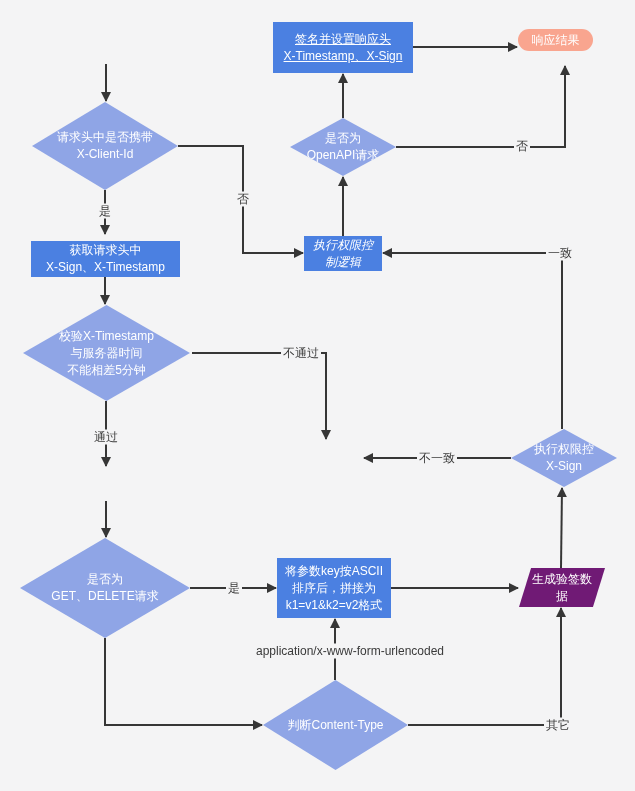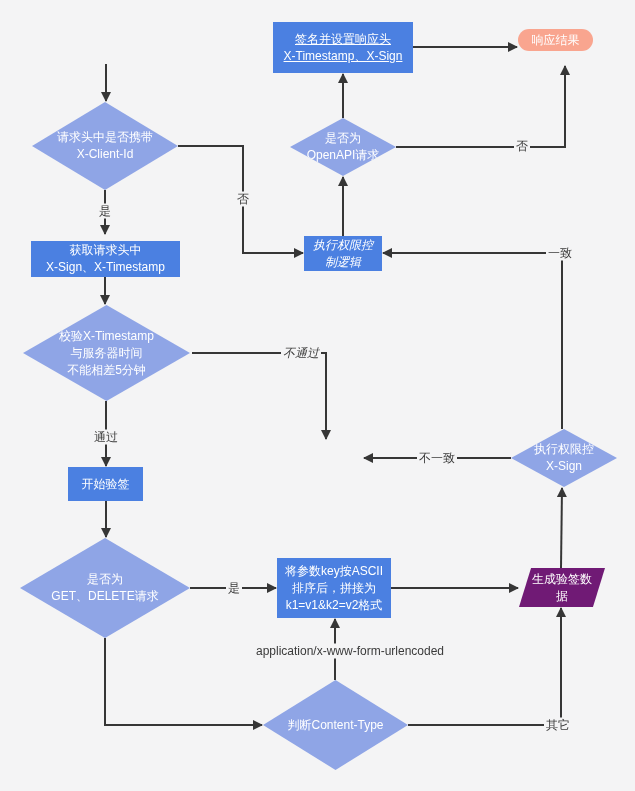--- a/index.html
+++ b/index.html
@@ -62,21 +62,21 @@
   #n-startv   { left: 68px;  top: 467px; width: 75px;  height: 34px; }
   #n-method   { left: 20px;  top: 538px; width: 170px; height: 100px; }
   #n-sort     { left: 277px; top: 558px; width: 114px; height: 60px; }
   #n-gensign  { left: 519px; top: 568px; width: 86px;  height: 39px; }
   #n-ctype    { left: 263px; top: 680px; width: 145px; height: 90px; }
 
   
   #l-yes1     { left: 105px; top: 211px; }
   #l-no1      { left: 243px; top: 199px; }
   #l-pass     { left: 106px; top: 437px; }
-  #l-fail     { left: 301px; top: 353px; font-style: italic; }
+  #l-fail     { left: 301px; top: 353px; }
   #l-yes2     { left: 234px; top: 588px; }
   #l-notmatch { left: 437px; top: 458px; }
   #l-match    { left: 560px; top: 253px; }
   #l-no2      { left: 522px; top: 146px; }
   #l-other    { left: 558px; top: 725px; }
   #l-form     { left: 350px; top: 651px; }
 </style>
 </head>
 <body>
 
@@ -130,21 +130,20 @@
 X-Sign、X-Timestamp</div>
 
   <div id="n-ts" class="node decision">校验X-Timestamp
 与服务器时间
 不能相差5分钟</div>
 
 
   <div id="n-compare" class="node decision">执行权限控
 X-Sign</div>
 
-  <div id="n-startv" class="node process">开始验签</div>
 
   <div id="n-method" class="node decision">是否为
 GET、DELETE请求</div>
 
   <div id="n-sort" class="node process">将参数key按ASCII
 排序后，拼接为
 k1=v1&amp;k2=v2格式</div>
 
   <div id="n-gensign" class="node io">生成验签数
 据</div>

